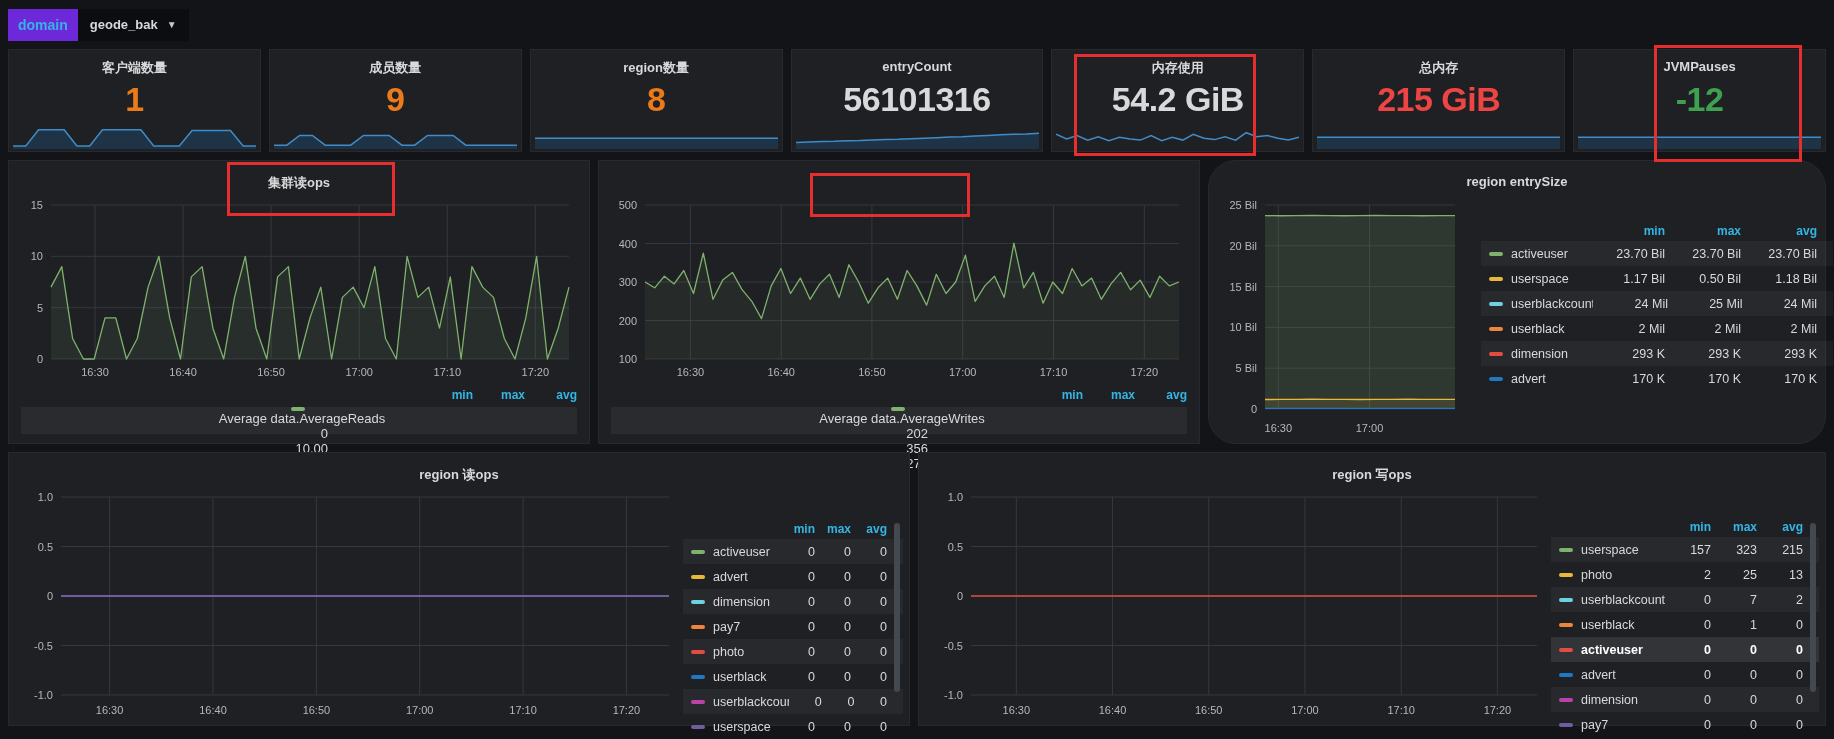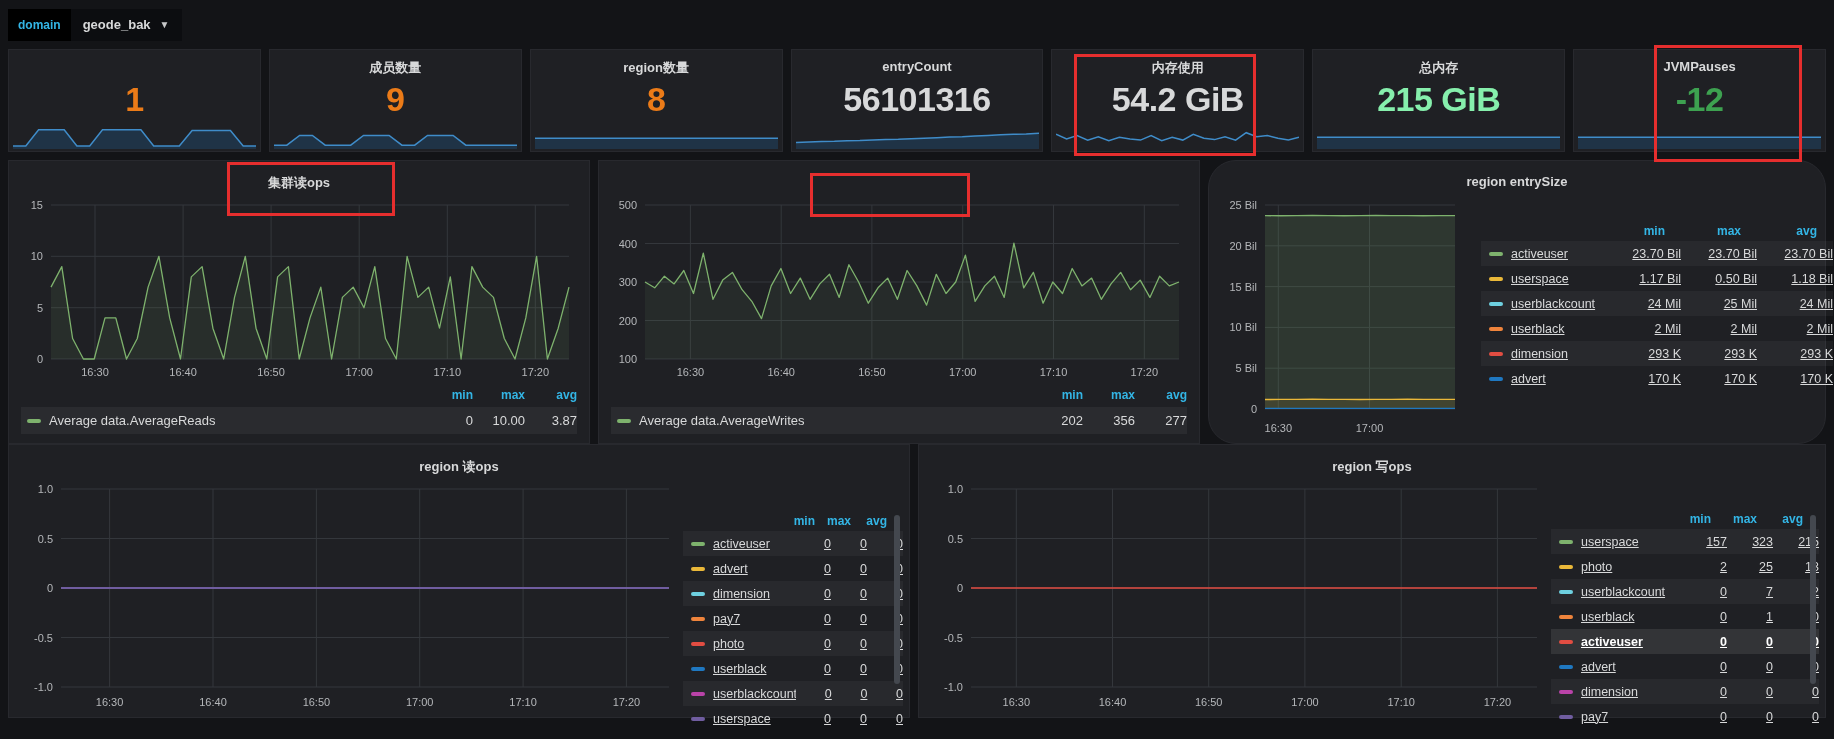--- a/index.html
+++ b/index.html
@@ -3,30 +3,30 @@
 <meta charset="utf-8">
 <style>
   * { box-sizing: border-box; }
   html,body { margin:0; padding:0; background:#131417; }
   body { width:1834px; height:739px; font-family:"Liberation Sans", sans-serif; color:#d8d9da; }
   .page { position:relative; width:1834px; height:739px; overflow:hidden; background:#131417; }
 
   
   .topbar { height:49px; display:flex; align-items:center; padding:0 8px; }
   .var-picker { display:flex; height:32px; }
-  .var-label { background:#000000; color:#33b5e5; font-size:12px; font-weight:600;
+  .var-label { background:#6d28d9; color:#33b5e5; font-size:14px; font-weight:600;
                display:flex; align-items:center; padding:0 10px; }
   .var-value { background:#0c0d10; color:#d8d9da; font-size:13px; font-weight:600;
                display:flex; align-items:center; gap:9px; padding:0 12px; cursor:pointer; }
   .caret { font-size:10px; color:#c7c8c9; }
 
   
   .row { display:flex; gap:8px; padding:0 8px; }
   .row1 { height:103px; margin-bottom:8px; }
-  .row2 { height:284px; }
+  .row2 { height:284px; margin-bottom:8px; }
   .row3 { height:274px; }
 
   .panel { background:#1f2024; border:1px solid #28292e; position:relative; }
   .stat-panel { flex:1 1 0; }
   .panel-title { text-align:center; font-size:13px; font-weight:600; color:#d8d9da; }
   .stat-panel .panel-title { padding-top:9px; }
   .stat-value { position:absolute; top:30px; left:0; right:0; text-align:center;
                 font-size:34px; font-weight:700; letter-spacing:-0.5px; }
   .spark { position:absolute; bottom:2px; left:4px; right:4px; height:27px; }
 
@@ -43,29 +43,29 @@
   .chart svg { display:block; }
   .tick { font-size:11px; fill:#b5b7ba; font-family:"Liberation Sans",sans-serif; }
   .grid { stroke:#34373c; stroke-width:1; }
 
   
   .legend-bottom { height:56px; flex:0 0 auto; padding:0 6px; }
   .lhead { display:flex; justify-content:flex-end; align-items:center; height:24px;
            color:#33b5e5; font-size:12px; font-weight:700; }
   .lhead span { width:52px; text-align:right; }
   .lrow-h { display:flex; align-items:center; height:27px; background:rgba(255,255,255,0.05);
-            font-size:13px; padding-left:6px; cursor:pointer; }
+            font-size:13px; padding-left:6px; cursor:pointer;flex-direction:column; }
   .lrow-h .ln { flex:1 1 auto; }
   .lrow-h .lv { width:52px; text-align:right; }
   .sw { width:14px; height:4px; border-radius:2px; display:inline-block; margin-right:8px; flex:0 0 auto; }
 
   
   .legend-side { flex:0 0 auto; position:relative; font-size:12.5px; }
   .legend-side .lhead { height:20px; padding-right:16px; }
-  .lrow { display:flex; align-items:center; padding-left:8px; padding-right:0; cursor:pointer;text-decoration:underline; }
+  .lrow { display:flex; align-items:center; padding-left:8px; padding-right:16px; cursor:pointer; }
   .lrow .ln { flex:1 1 auto; white-space:nowrap; overflow:hidden; }
   .lrow .lv { text-align:right; }
   .lrow.zebra { background:rgba(255,255,255,0.045); }
   .lrow.hl { background:rgba(255,255,255,0.09); font-weight:700; color:#ffffff; }
 
   .legend-esize { width:352px; margin-left:12px; padding-top:24px; }
   .legend-esize .lrow { height:25px; }
   .legend-esize .lv, .legend-esize .lhead span { width:76px; }
 
   .legend-rops { width:220px; padding-top:30px; }
@@ -99,20 +99,21 @@
       <span class="var-label">domain</span>
       <span class="var-value">
         <span>geode_bak</span>
         <span class="caret">▼</span>
       </span>
     </div>
   </div>
 
   <div class="row row1">
     <div class="panel stat-panel">
+      <div class="panel-title">客户端数量</div>
       <div class="stat-value" style="color: rgb(235, 123, 24);">1</div>
       <div class="spark"><svg width="243" height="27">
             <polygon points="0,27 0.0,23.9 12.8,23.9 25.6,7.8 38.4,7.8 51.2,7.8 63.9,23.9 76.7,23.9 89.5,7.8 102.3,7.8 115.1,7.8 127.9,7.8 140.7,23.9 153.5,23.9 166.3,23.9 179.1,8.4 191.8,8.4 204.6,8.4 217.4,8.4 230.2,23.9 243.0,23.9 243,27" fill="rgba(31,120,193,0.22)"></polygon>
             <polyline points="0.0,23.9 12.8,23.9 25.6,7.8 38.4,7.8 51.2,7.8 63.9,23.9 76.7,23.9 89.5,7.8 102.3,7.8 115.1,7.8 127.9,7.8 140.7,23.9 153.5,23.9 166.3,23.9 179.1,8.4 191.8,8.4 204.6,8.4 217.4,8.4 230.2,23.9 243.0,23.9" fill="none" stroke="#3f8cc9" stroke-width="1.5"></polyline>
           </svg></div>
     </div>
     <div class="panel stat-panel">
       <div class="panel-title">成员数量</div>
       <div class="stat-value" style="color: rgb(235, 123, 24);">9</div>
       <div class="spark"><svg width="243" height="27">
@@ -138,21 +139,21 @@
     </div>
     <div class="panel stat-panel">
       <div class="panel-title">内存使用</div>
       <div class="stat-value" style="color: rgb(216, 217, 218);">54.2 GiB</div>
       <div class="spark"><svg width="243" height="27">
             <polyline points="0.0,12.3 10.6,17.0 21.1,13.5 31.7,18.1 42.3,14.7 52.8,18.6 63.4,15.3 74.0,17.0 84.5,18.1 95.1,13.5 105.7,18.6 116.2,15.3 126.8,18.1 137.3,12.3 147.9,16.3 158.5,17.6 169.0,14.7 179.6,18.1 190.2,10.7 200.7,14.7 211.3,13.5 221.9,16.3 232.4,18.1 243.0,15.3" fill="none" stroke="#3f8cc9" stroke-width="1.5"></polyline>
           </svg></div>
     </div>
     <div class="panel stat-panel">
       <div class="panel-title">总内存</div>
-      <div class="stat-value" style="color: #86efac;">215 GiB</div>
+      <div class="stat-value" style="color: #ef4444;">215 GiB</div>
       <div class="spark"><svg width="243" height="27">
             <polygon points="0,27 0.0,15.3 12.8,15.3 25.6,15.3 38.4,15.3 51.2,15.3 63.9,15.3 76.7,15.3 89.5,15.3 102.3,15.3 115.1,15.3 127.9,15.3 140.7,15.3 153.5,15.3 166.3,15.3 179.1,15.3 191.8,15.3 204.6,15.3 217.4,15.3 230.2,15.3 243.0,15.3 243,27" fill="rgba(31,120,193,0.22)"></polygon>
             <polyline points="0.0,15.3 12.8,15.3 25.6,15.3 38.4,15.3 51.2,15.3 63.9,15.3 76.7,15.3 89.5,15.3 102.3,15.3 115.1,15.3 127.9,15.3 140.7,15.3 153.5,15.3 166.3,15.3 179.1,15.3 191.8,15.3 204.6,15.3 217.4,15.3 230.2,15.3 243.0,15.3" fill="none" stroke="#3f8cc9" stroke-width="1.5"></polyline>
           </svg></div>
     </div>
     <div class="panel stat-panel">
       <div class="panel-title">JVMPauses</div>
       <div class="stat-value" style="color: rgb(61, 161, 80);">-12</div>
       <div class="spark"><svg width="243" height="27">
             <polygon points="0,27 0.0,15.3 12.8,15.3 25.6,15.3 38.4,15.3 51.2,15.3 63.9,15.3 76.7,15.3 89.5,15.3 102.3,15.3 115.1,15.3 127.9,15.3 140.7,15.3 153.5,15.3 166.3,15.3 179.1,15.3 191.8,15.3 204.6,15.3 217.4,15.3 230.2,15.3 243.0,15.3 243,27" fill="rgba(31,120,193,0.22)"></polygon>

